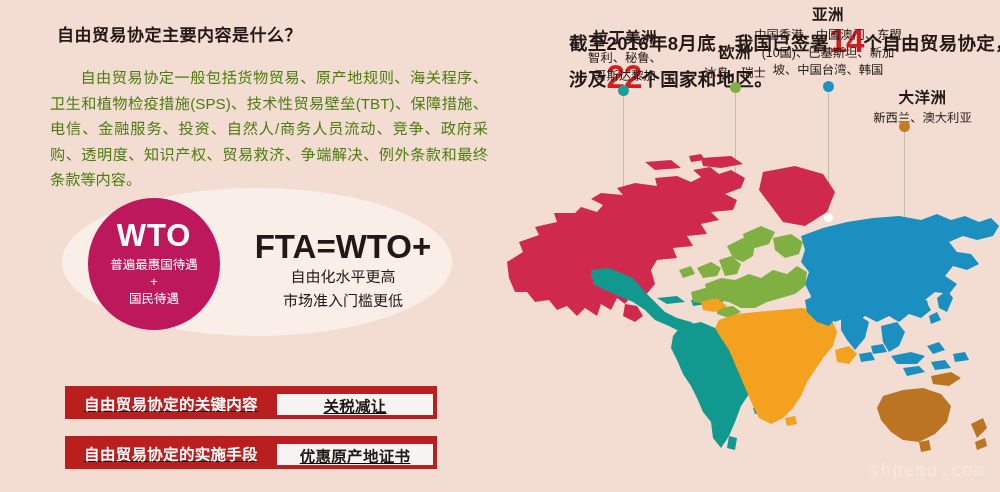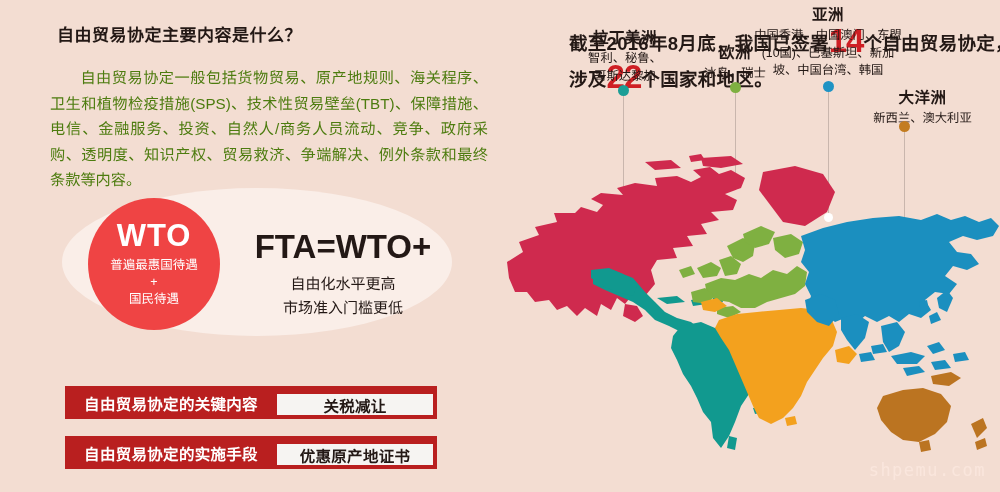--- a/index.html
+++ b/index.html
@@ -30,36 +30,37 @@
     font-family:"Liberation Sans","DejaVu Sans",sans-serif;
   }
 
   
   #ellipse{
     position:absolute;left:62px;top:188px;width:390px;height:148px;
     background:#faeee8;border-radius:50%/50%;
   }
   #wto-circle{
     position:absolute;left:88px;top:198px;width:132px;height:132px;
-    border-radius:50%;background:#ef4444;
+    border-radius:50%;background:#be185d;
     display:flex;flex-direction:column;align-items:center;justify-content:center;
     color:#ffffff;text-align:center;
   }
   #wto-title{font-size:31px;font-weight:bold;letter-spacing:1px;line-height:1;margin-bottom:6px;}
   #wto-sub{font-size:12.5px;line-height:17px;font-weight:normal;text-align:center;}
 
   #fta-block{position:absolute;left:238px;top:230px;width:210px;text-align:center;}
   #fta-title{font-size:33px;font-weight:bold;color:#231815;letter-spacing:0px;line-height:1.05;}
-  #fta-sub{margin-top:7px;font-size:15px;line-height:24px;color:#231815;}
+  #fta-sub{font-size:15px;line-height:24px;color:#231815;}
 
   
   .bar{
     position:absolute;left:65px;width:372px;height:33px;
     background:#b91f1f;display:flex;align-items:stretch;
     box-shadow:0 0 0 0 transparent;
+    text-decoration:underline;
   }
   .bar .left-cell{
     flex:0 0 212px;display:flex;align-items:center;justify-content:center;
     color:#ffffff;font-size:15.5px;font-weight:bold;letter-spacing:.3px;
   }
   .bar .right-cell{
     flex:1 1 auto;margin:8px 4px 4px 0;background:#f6f4f2;
     display:flex;align-items:center;justify-content:center;
     color:#231815;font-size:15.5px;font-weight:bold;letter-spacing:.3px;
   }

